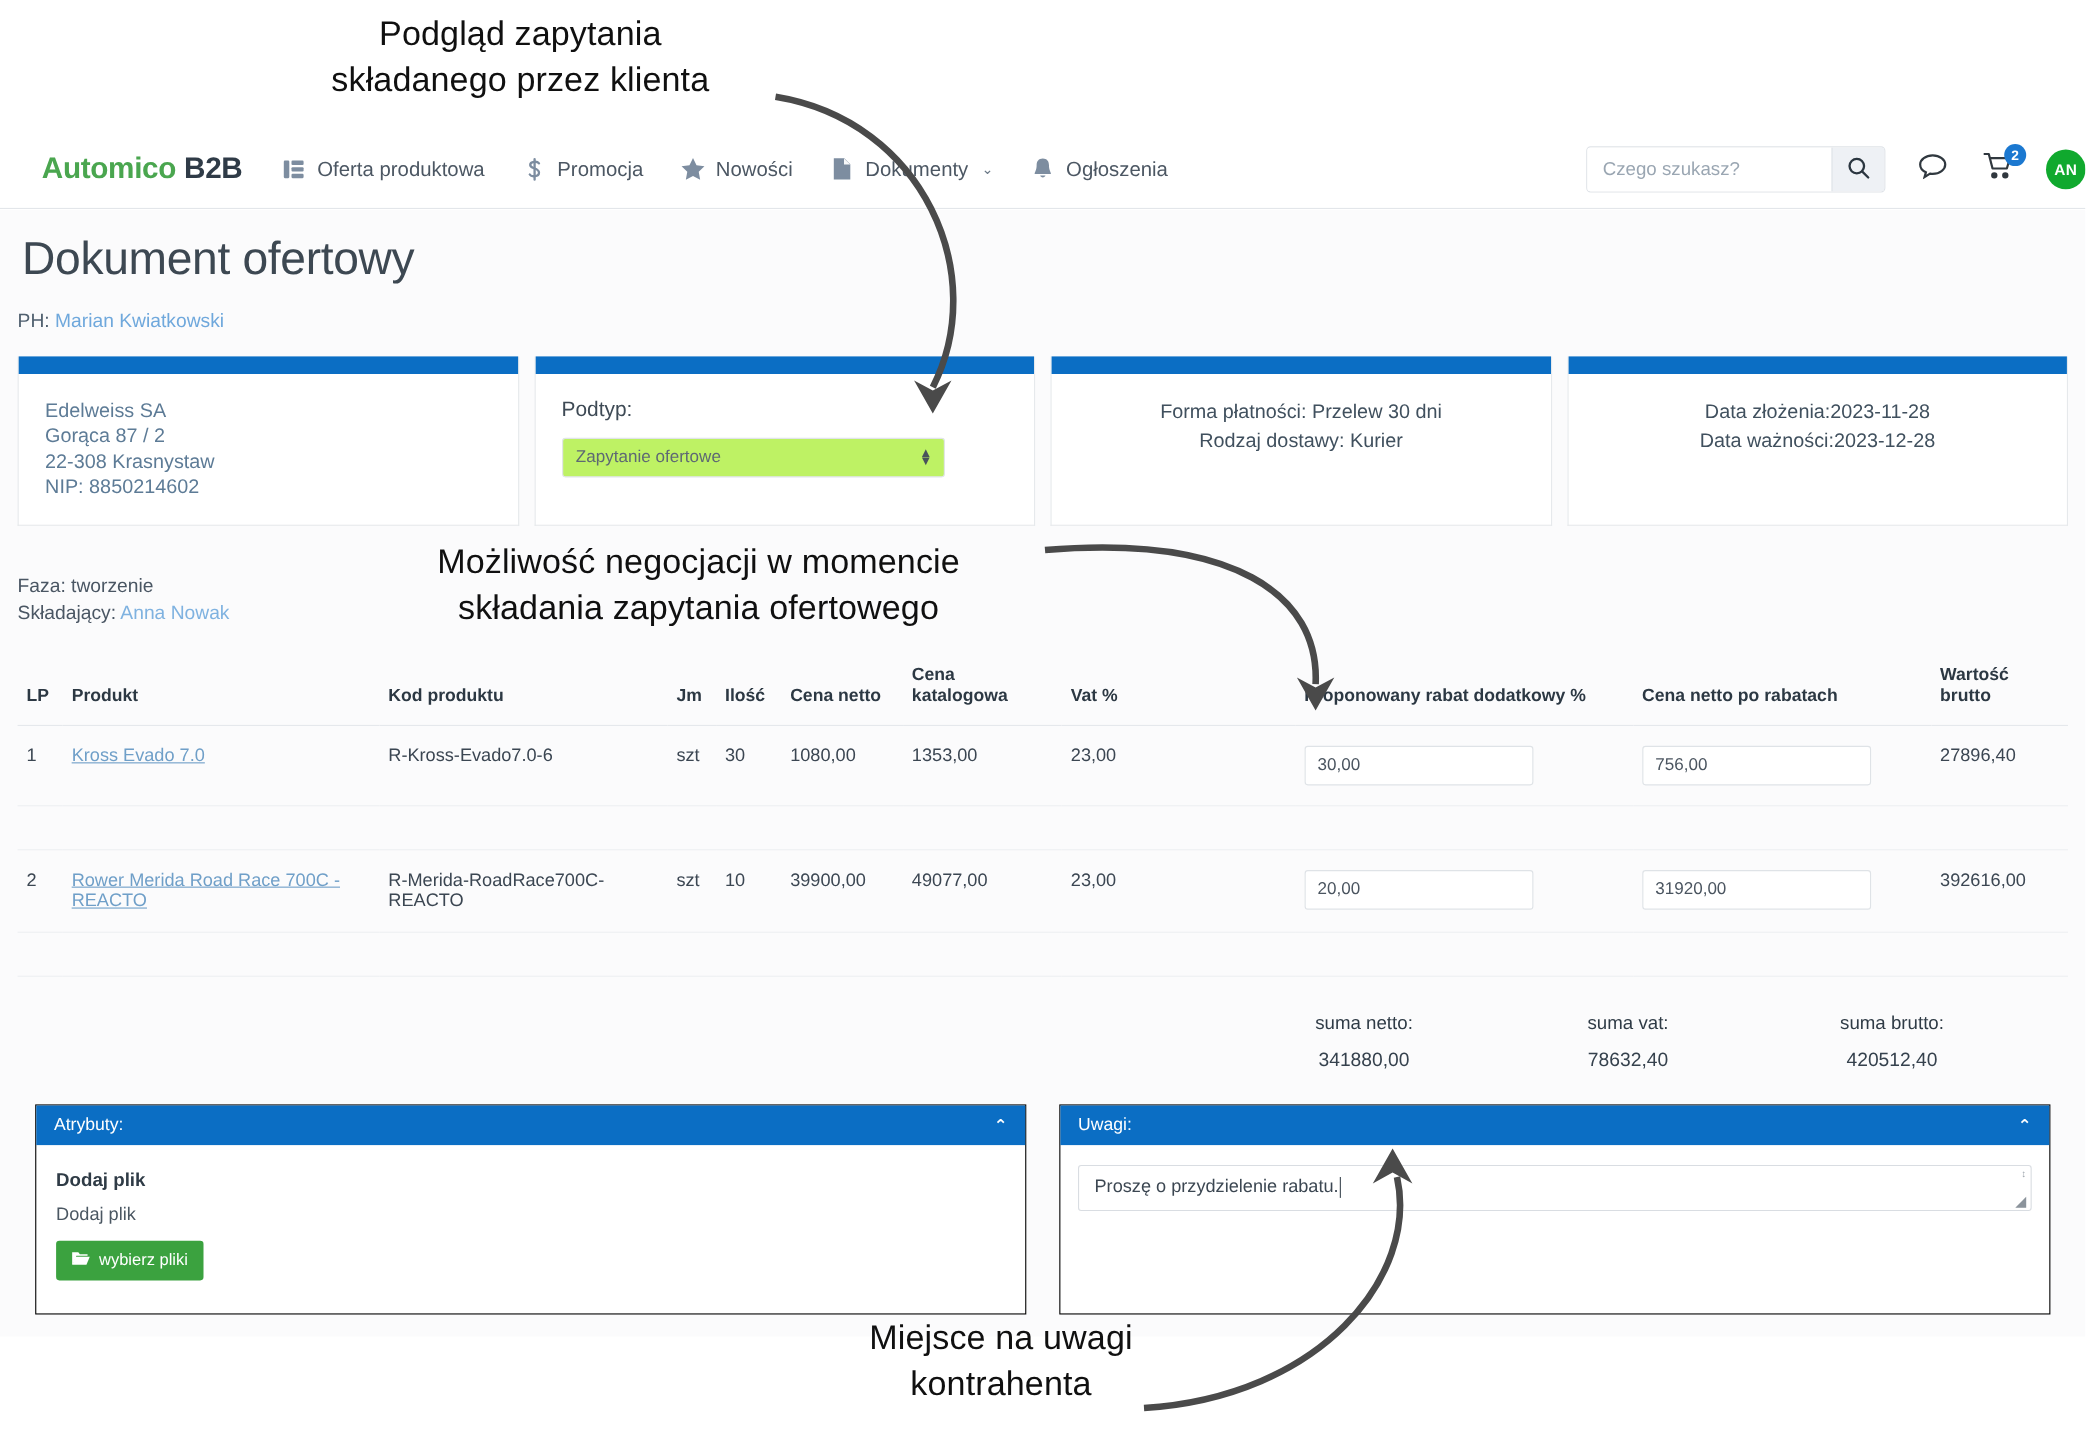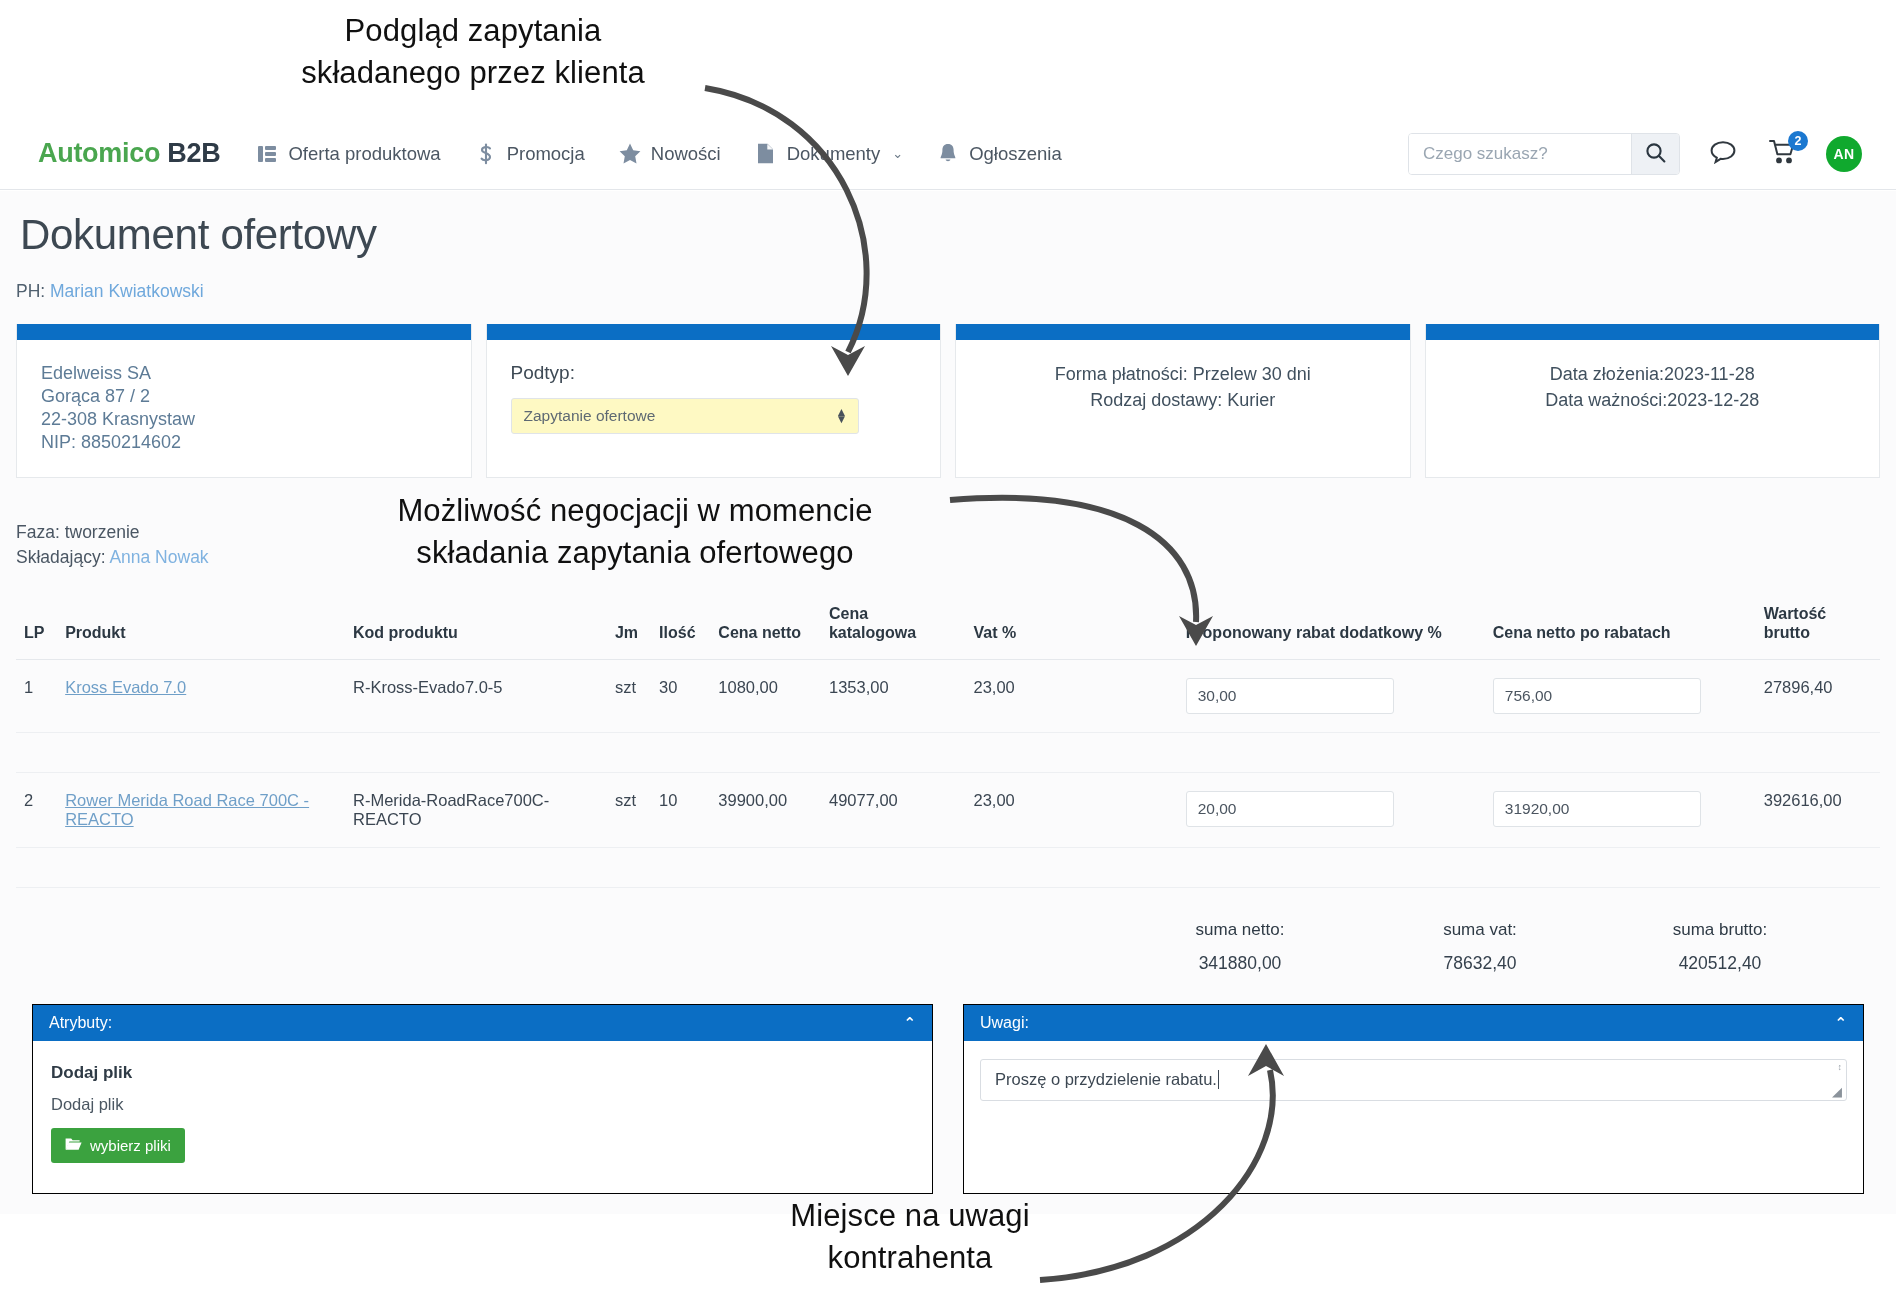--- a/index.html
+++ b/index.html
@@ -85,21 +85,20 @@
     font-size: 13px;
     color: #6a7886;
     margin-left: 2px;
   }
 
   .header-right {
     margin-left: auto;
     display: flex;
     align-items: center;
     gap: 26px;
-    margin-right: 34px;
   }
   .search-wrap {
     display: flex;
     align-items: stretch;
     border: 1px solid #dfe3e8;
     border-radius: 4px;
     height: 42px;
     overflow: hidden;
     background: #fff;
   }
@@ -210,21 +209,21 @@
   .fld-label {
     font-size: 19px;
     color: #3e4a55;
     margin-bottom: 14px;
   }
   .select-box {
     position: relative;
     width: 348px;
     height: 36px;
     border: 1px solid #e0e4e8;
-    background: #fef9c3;
+    background: #bef264;
     border-radius: 3px;
     display: flex;
     align-items: center;
     padding: 0 12px;
     font-size: 15.5px;
     color: #5e6973;
     cursor: pointer;
   }
   .select-arrows {
     position: absolute;
@@ -608,21 +607,21 @@
             <th class="c-vat">Vat %</th>
             <th class="c-rab">Proponowany rabat dodatkowy %</th>
             <th class="c-cnr">Cena netto po rabatach</th>
             <th class="c-brutto">Wartość brutto</th>
           </tr>
         </thead>
         <tbody>
           <tr>
             <td>1</td>
             <td><span class="prod-link">Kross Evado 7.0</span></td>
-            <td>R-Kross-Evado7.0-5</td>
+            <td>R-Kross-Evado7.0-6</td>
             <td>szt</td>
             <td>30</td>
             <td>1080,00</td>
             <td>1353,00</td>
             <td>23,00</td>
             <td>
               <input class="cellinput" value="30,00" style="">
             </td>
             <td>
               <input class="cellinput" value="756,00" style="">

